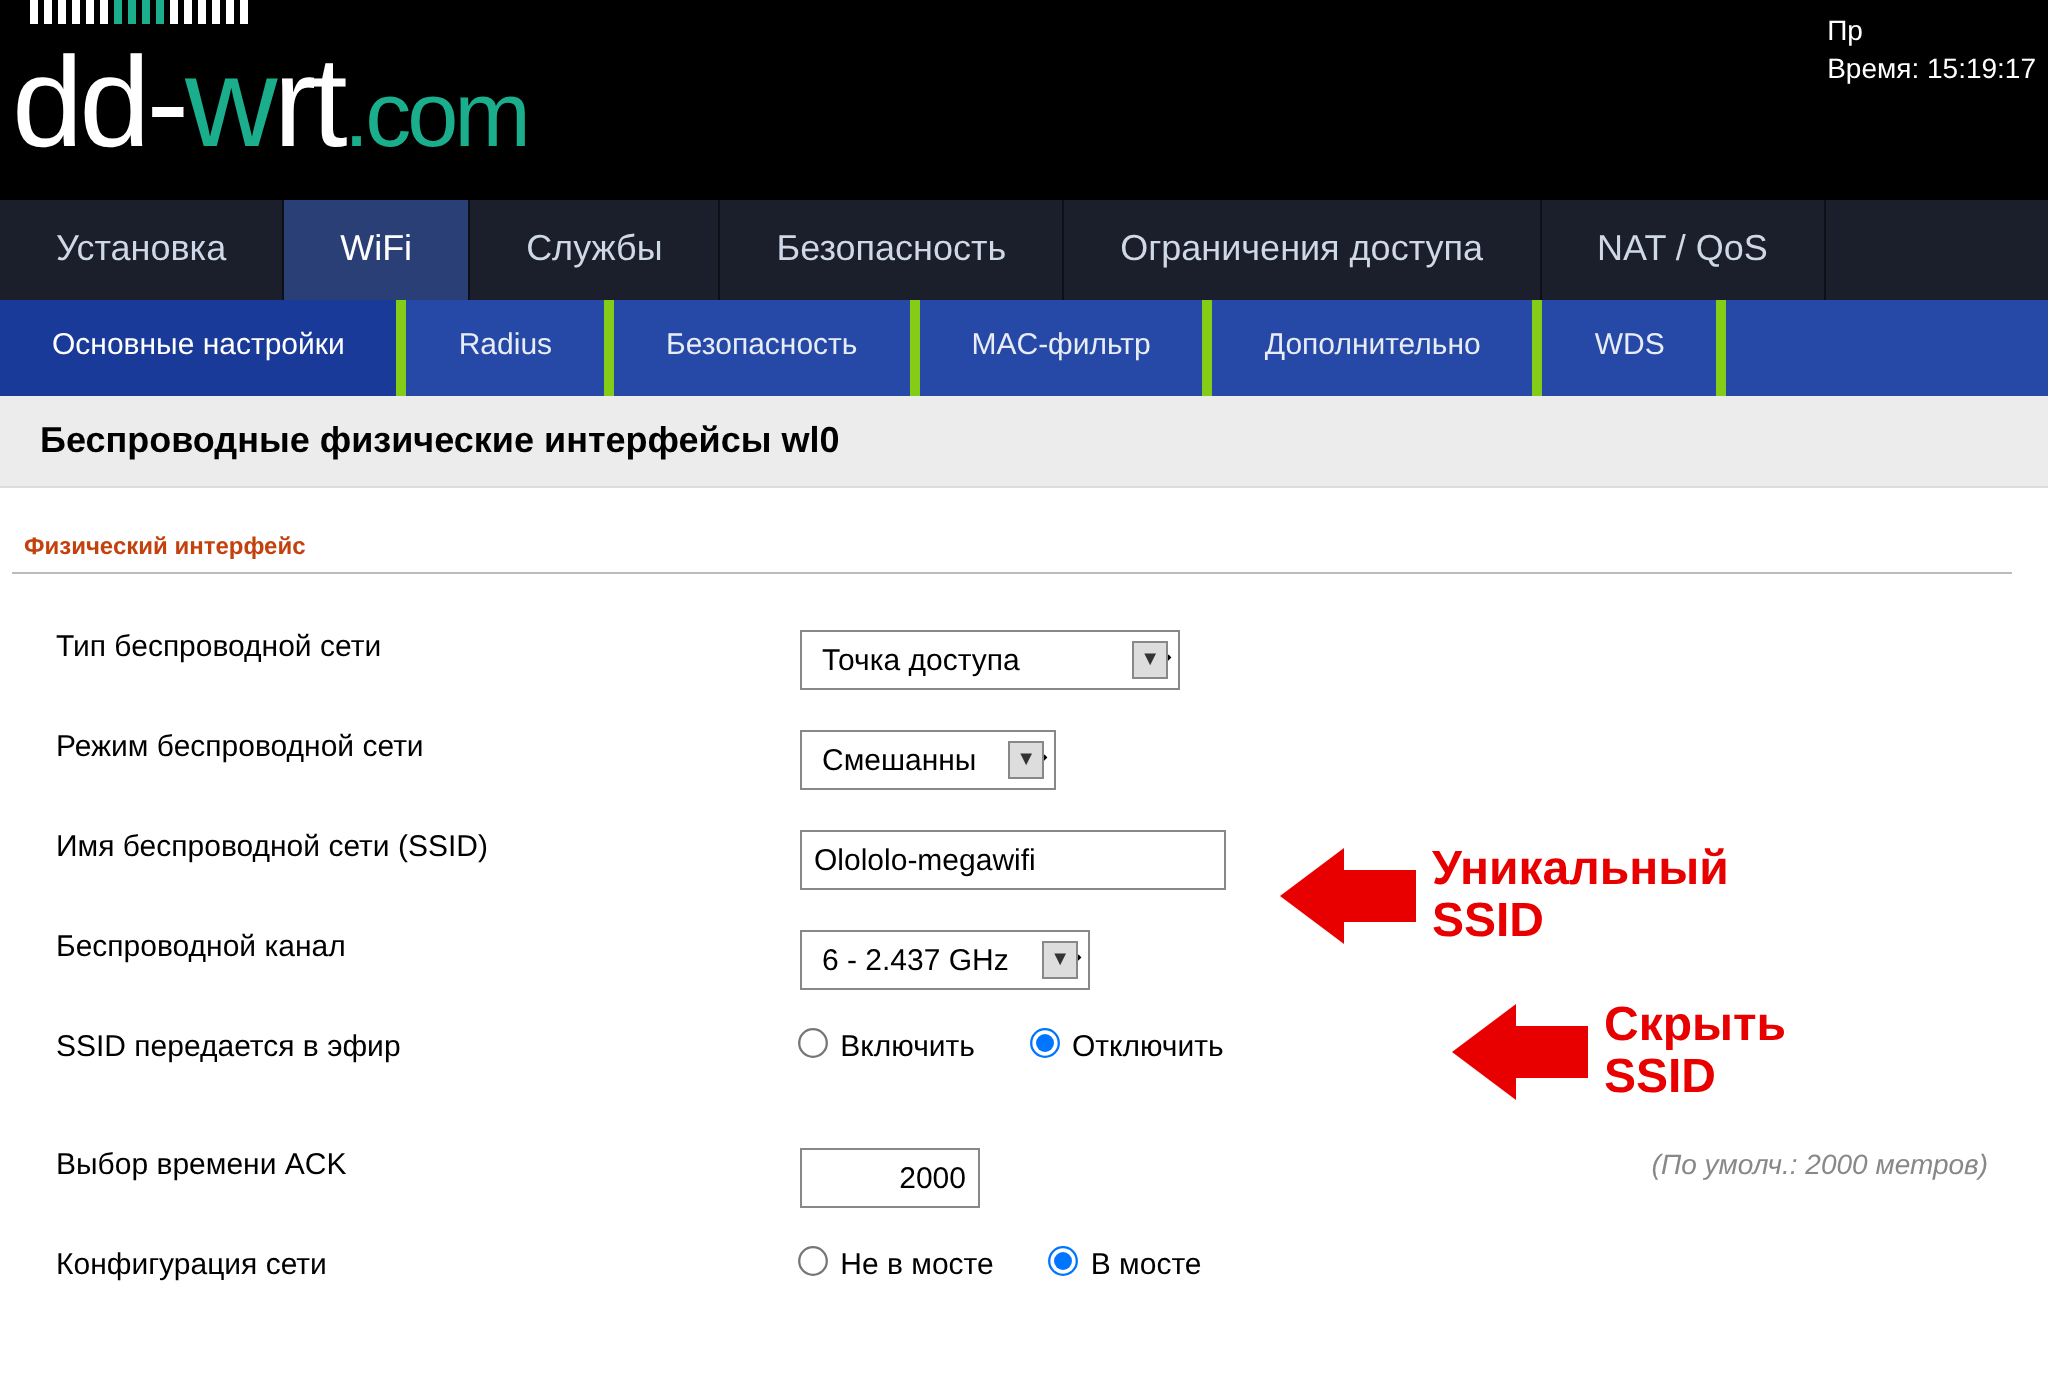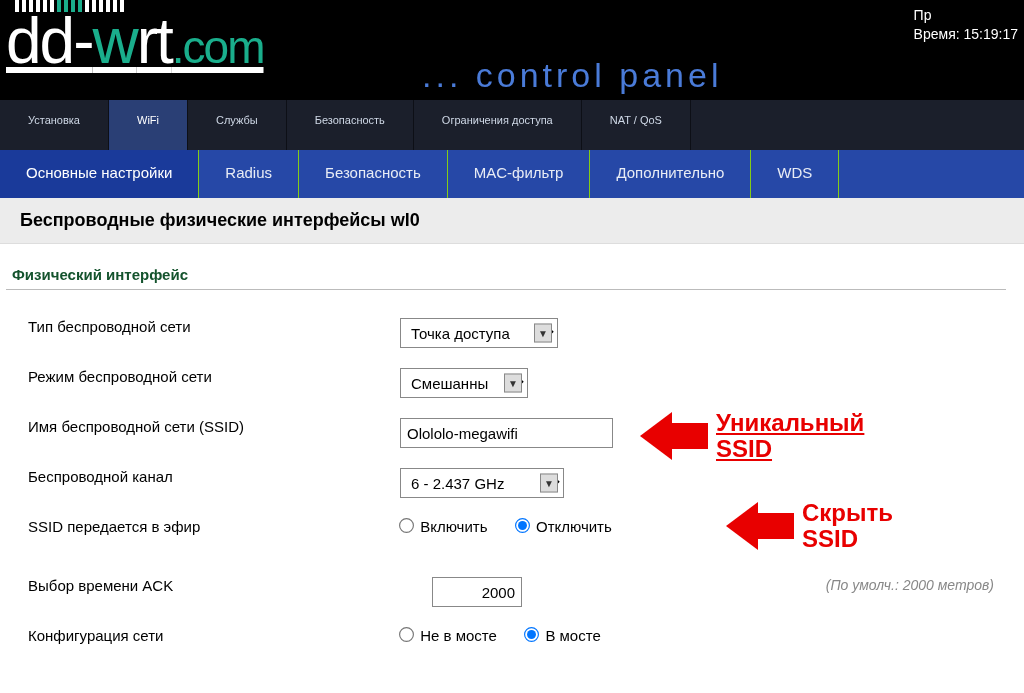--- a/index.html
+++ b/index.html
@@ -3,58 +3,58 @@
 <meta charset="utf-8">
 <style>
   * { box-sizing: border-box; margin: 0; padding: 0; }
   body { font-family: Arial, Helvetica, sans-serif; background: #fff; width: 1024px; height: 693px; overflow: hidden; }
 
   .header { background: #000; height: 100px; position: relative; color: #fff; }
   .ticks { position: absolute; top: 0; left: 15px; display: flex; gap: 3px; }
   .tick { width: 4px; height: 12px; background: #fff; }
   .tick.green { background: #1aae8c; }
 
-  .logo { position: absolute; top: 4px; left: 6px; font-family: "Arial Narrow", Arial, sans-serif; font-size: 64px; font-weight: 300; letter-spacing: -2px; color: #fff; text-decoration: underline; }
+  .logo { position: absolute; top: 14px; left: 6px; font-family: "Arial Narrow", Arial, sans-serif; font-size: 64px; font-weight: 300; letter-spacing: -2px; color: #fff; }
   .logo .accent { color: #1aae8c; }
   .logo .com { font-size: 46px; }
 
   .cp { position: absolute; top: 56px; left: 422px; font-size: 34px; letter-spacing: 4px; color: #4a7bd8; font-family: "Arial Narrow", Arial, sans-serif; }
 
   .header-right { position: absolute; top: 6px; right: 6px; font-size: 14px; line-height: 1.35; }
 
   .main-tabs { display: flex; background: #1b1f2b; height: 50px; }
-  .main-tab { flex: 0 0 auto; padding: 14px 28px; color: #cfd8e6; text-align: center; font-size: 11px; border-right: 1px solid #0d0f16; cursor: pointer; }
+  .main-tab { flex: 0 0 auto; padding: 14px 28px; color: #cfd8e6; text-align: center; font-size: 18px; border-right: 1px solid #0d0f16; cursor: pointer; }
   .main-tab.active { background: #2a3f75; color: #fff; }
 
   .sub-tabs { display: flex; background: #2648a7; height: 48px; }
-  .sub-tab { padding: 14px 26px; color: #e8ecf5; font-size: 15px; cursor: pointer; border-right: 1px solid #84cc16; }
+  .sub-tab { padding: 14px 26px; color: #e8ecf5; font-size: 15px; cursor: pointer; border-right: 5px solid #84cc16; }
   .sub-tab.active { background: #1a3a9a; color: #fff; }
 
   .section-title { background: #ececec; padding: 12px 20px; font-size: 18px; font-weight: bold; border-bottom: 1px solid #ddd; }
 
   .content { padding: 22px 0 0 0; }
-  .legend { color: #14532d; font-size: 15px; font-weight: bold; padding: 0 0 6px 6px; border-bottom: 1px solid #bbb; margin: 0 18px 18px 6px; }
+  .legend { color: #c2410c; font-size: 12px; font-weight: bold; padding: 0 0 6px 6px; border-bottom: 1px solid #bbb; margin: 0 18px 18px 6px; }
 
   .row { display: flex; align-items: flex-start; padding: 10px 0 10px 28px; font-size: 15px; position: relative; }
   .row .label { width: 372px; color: #000; }
   .row .field { display: flex; align-items: center; gap: 10px; }
 
   select, input[type=text] { border: 1px solid #888; background: #fff; font-size: 15px; height: 30px; padding: 2px 6px; }
   select { padding-right: 22px; }
   .sel-wrap { position: relative; display: inline-block; }
   .sel-wrap::after { content: "▼"; position: absolute; right: 6px; top: 50%; transform: translateY(-50%); font-size: 10px; pointer-events: none; color: #333; background:#ddd; padding:3px; border:1px solid #888;}
   input[type=radio]{ transform: scale(1.15); margin-right:3px;}
 
   .note { color: #888; font-style: italic; font-size: 14px; margin-left: auto; padding-right: 30px;}
 
   .callout { position: absolute; display: flex; align-items: center; gap: 8px; color: #e80000; font-weight: bold; font-size: 24px; pointer-events: none; line-height:1.1;}
   .arrow-left { width: 0; height: 0; border-top: 24px solid transparent; border-bottom: 24px solid transparent; border-right: 32px solid #e80000; position: relative; }
   .arrow-stem { width: 38px; height: 26px; background: #e80000; margin-left: -2px; }
   .arrow-wrap { display: flex; align-items: center; }
-  .callout1 { top: 410px; left: 640px; text-decoration: underline; }
+  .callout1 { top: 422px; left: 640px; }
   .callout2 { top: 500px; left: 726px; }
 </style>
 </head>
 <body>
 
 <div class="header">
   <div class="ticks">
     <div class="tick"></div>
       <div class="tick"></div>
       <div class="tick"></div>
@@ -66,21 +66,20 @@
       <div class="tick green"></div>
       <div class="tick green"></div>
     <div class="tick"></div>
       <div class="tick"></div>
       <div class="tick"></div>
       <div class="tick"></div>
       <div class="tick"></div>
       <div class="tick"></div>
   </div>
   <div class="logo">dd-<span class="accent">w</span>rt<span class="com accent">.com</span></div>
-  <div class="cp">... control panel</div>
   <div class="header-right">
     <div>Пр</div>
     <div><span>Время:</span> <span>15:19:17</span></div>
   </div>
 </div>
 
 <div class="main-tabs">
   <div class="main-tab">Установка</div>
   <div class="main-tab active">WiFi</div>
   <div class="main-tab">Службы</div>
@@ -99,58 +98,58 @@
 </div>
 
 <div class="section-title">Беспроводные физические интерфейсы wl0</div>
 
 <div class="content">
   <div class="legend">Физический интерфейс</div>
 
   <div class="row">
     <div class="label">Тип беспроводной сети</div>
     <div class="field">
-        <span class="sel-wrap"><select style="width:158px"><option>Точка доступа</option></select></span>
+        <span class="sel-wrap"><select style="width:190px"><option>Точка доступа</option></select></span>
       </div>
   </div>
 
   <div class="row">
     <div class="label">Режим беспроводной сети</div>
     <div class="field">
         <span class="sel-wrap"><select style="width:128px"><option>Смешанный</option></select></span>
       </div>
   </div>
 
   <div class="row">
     <div class="label">Имя беспроводной сети (SSID)</div>
     <div class="field">
         <input type="text" style="width: 213px;" value="Olololo-megawifi">
       </div>
   </div>
 
   <div class="row">
     <div class="label">Беспроводной канал</div>
     <div class="field">
-        <span class="sel-wrap"><select style="width:164px"><option>6 - 2.437 GHz</option></select></span>
+        <span class="sel-wrap"><select style="width:145px"><option>6 - 2.437 GHz</option></select></span>
       </div>
   </div>
 
   <div class="row">
     <div class="label">SSID передается в эфир</div>
     <div class="field">
       <label><input type="radio" name="bc" style=""> <span>Включить</span></label>
       &nbsp;&nbsp;
       <label><input type="radio" name="bc" checked="" style=""> <span>Отключить</span></label>
     </div>
   </div>
 
   <div class="row" style="margin-top:22px">
     <div class="label">Выбор времени ACK</div>
     <div class="field">
-        <input type="text" style="width: 90px; text-align: right; margin-left: 32px;" value="2000">
+        <input type="text" style="width: 90px; text-align: right;" value="2000">
       </div>
     <div class="note">(По умолч.: 2000 метров)</div>
   </div>
 
   <div class="row">
     <div class="label">Конфигурация сети</div>
     <div class="field">
       <label><input type="radio" name="nc" style=""> <span>Не в мосте</span></label>
       &nbsp;&nbsp;
       <label><input type="radio" name="nc" checked="" style=""> <span>В мосте</span></label>

